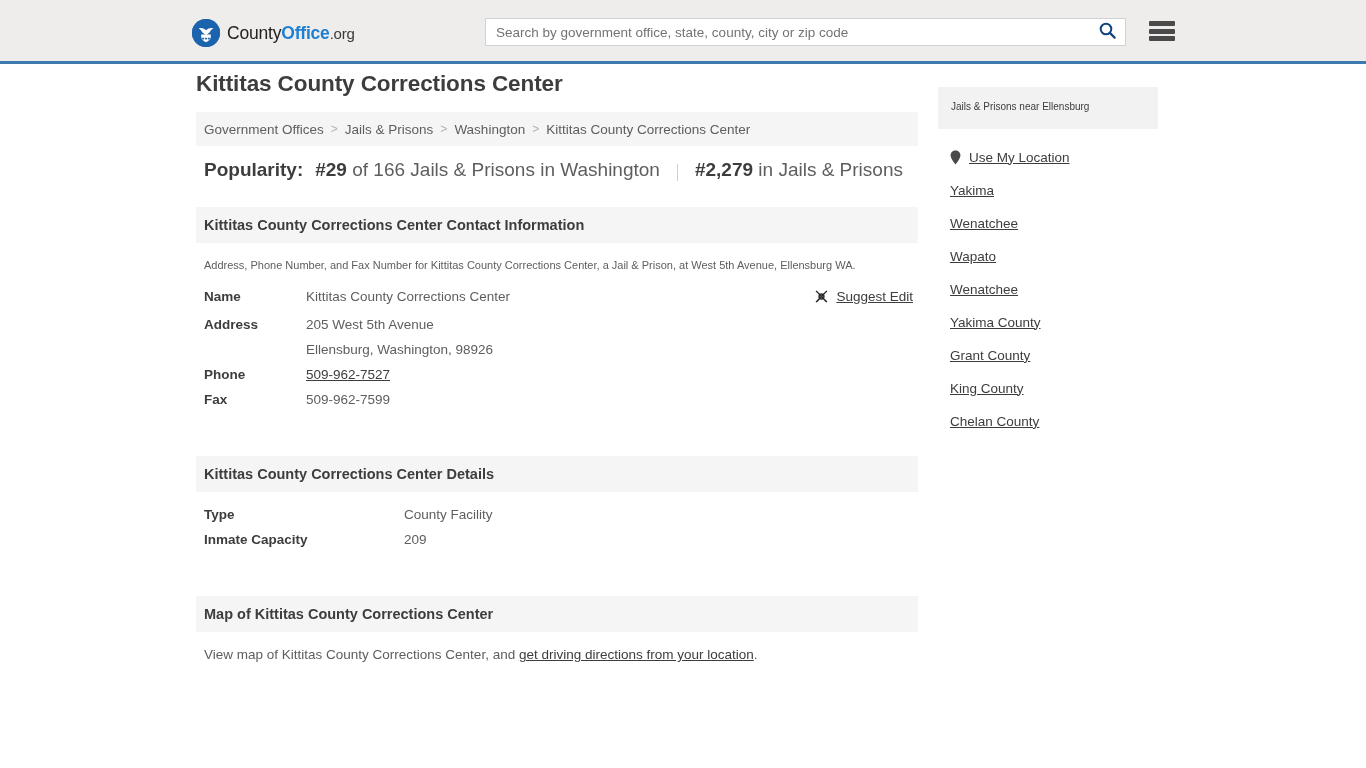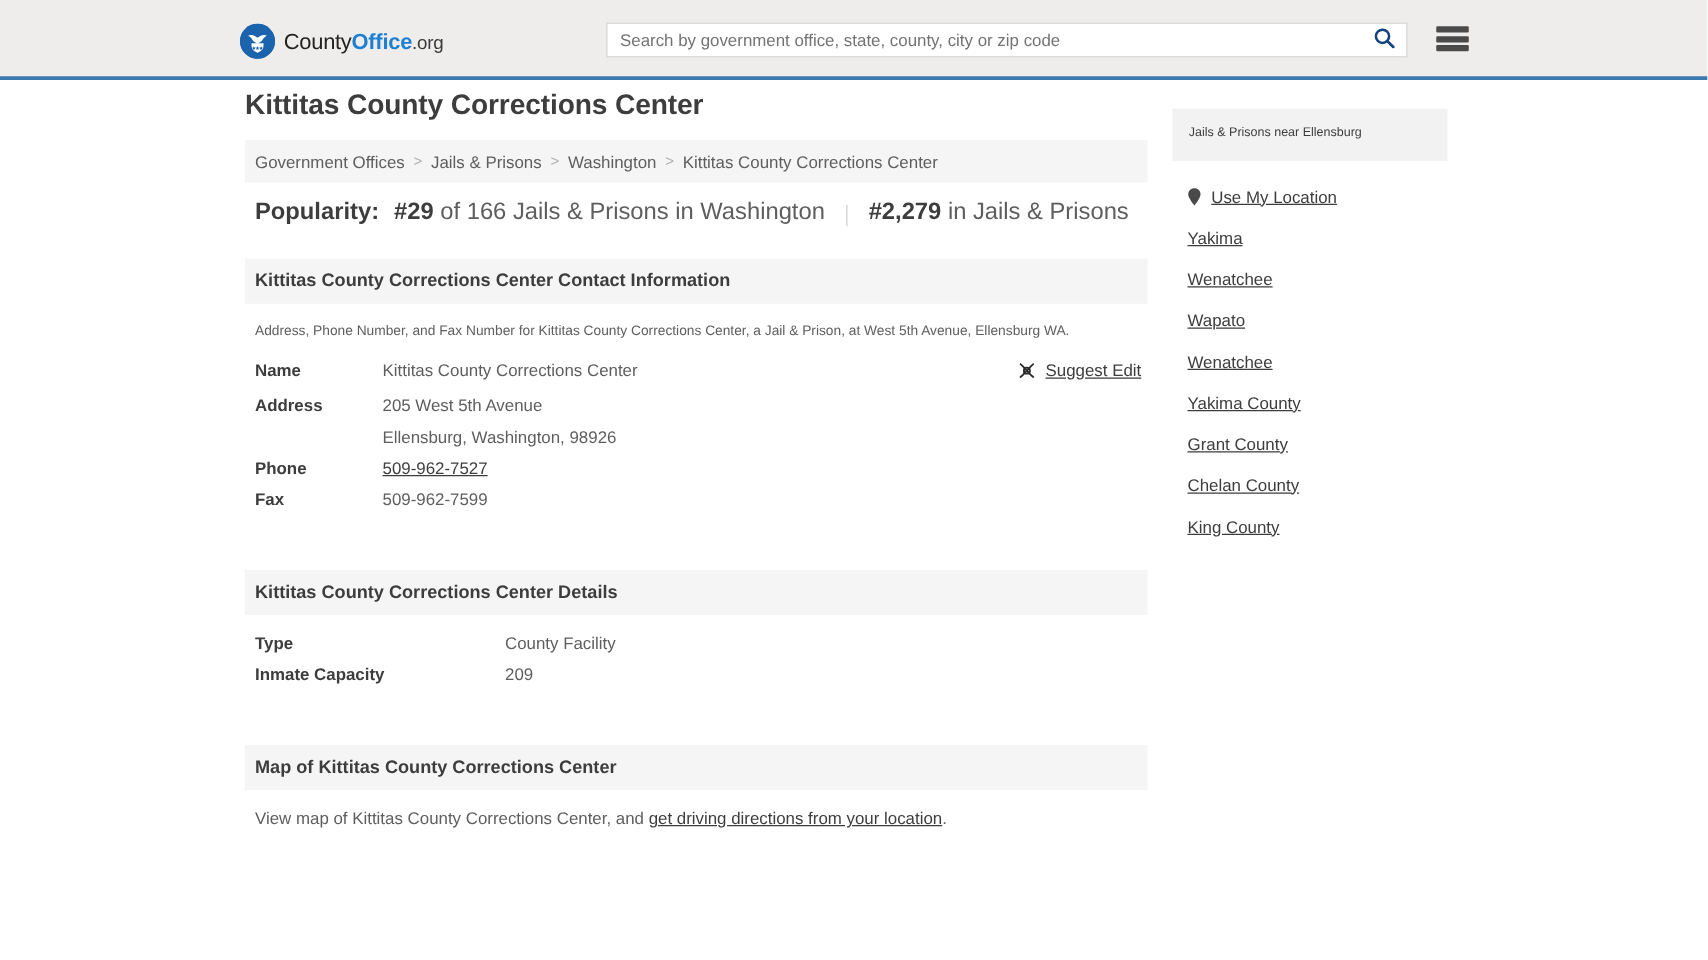--- a/index.html
+++ b/index.html
@@ -416,22 +416,22 @@
         <div class="side-link-row">
           <a href="#">Wenatchee</a>
         </div>
         <div class="side-link-row">
           <a href="#">Yakima County</a>
         </div>
         <div class="side-link-row">
           <a href="#">Grant County</a>
         </div>
         <div class="side-link-row">
+          <a href="#">King County</a>
+        </div>
+        <div class="side-link-row">
           <a href="#">Chelan County</a>
-        </div>
-        <div class="side-link-row">
-          <a href="#">King County</a>
         </div>
       </div>
     </div>
 
   </div>
 </div>
 
 </body></html>

